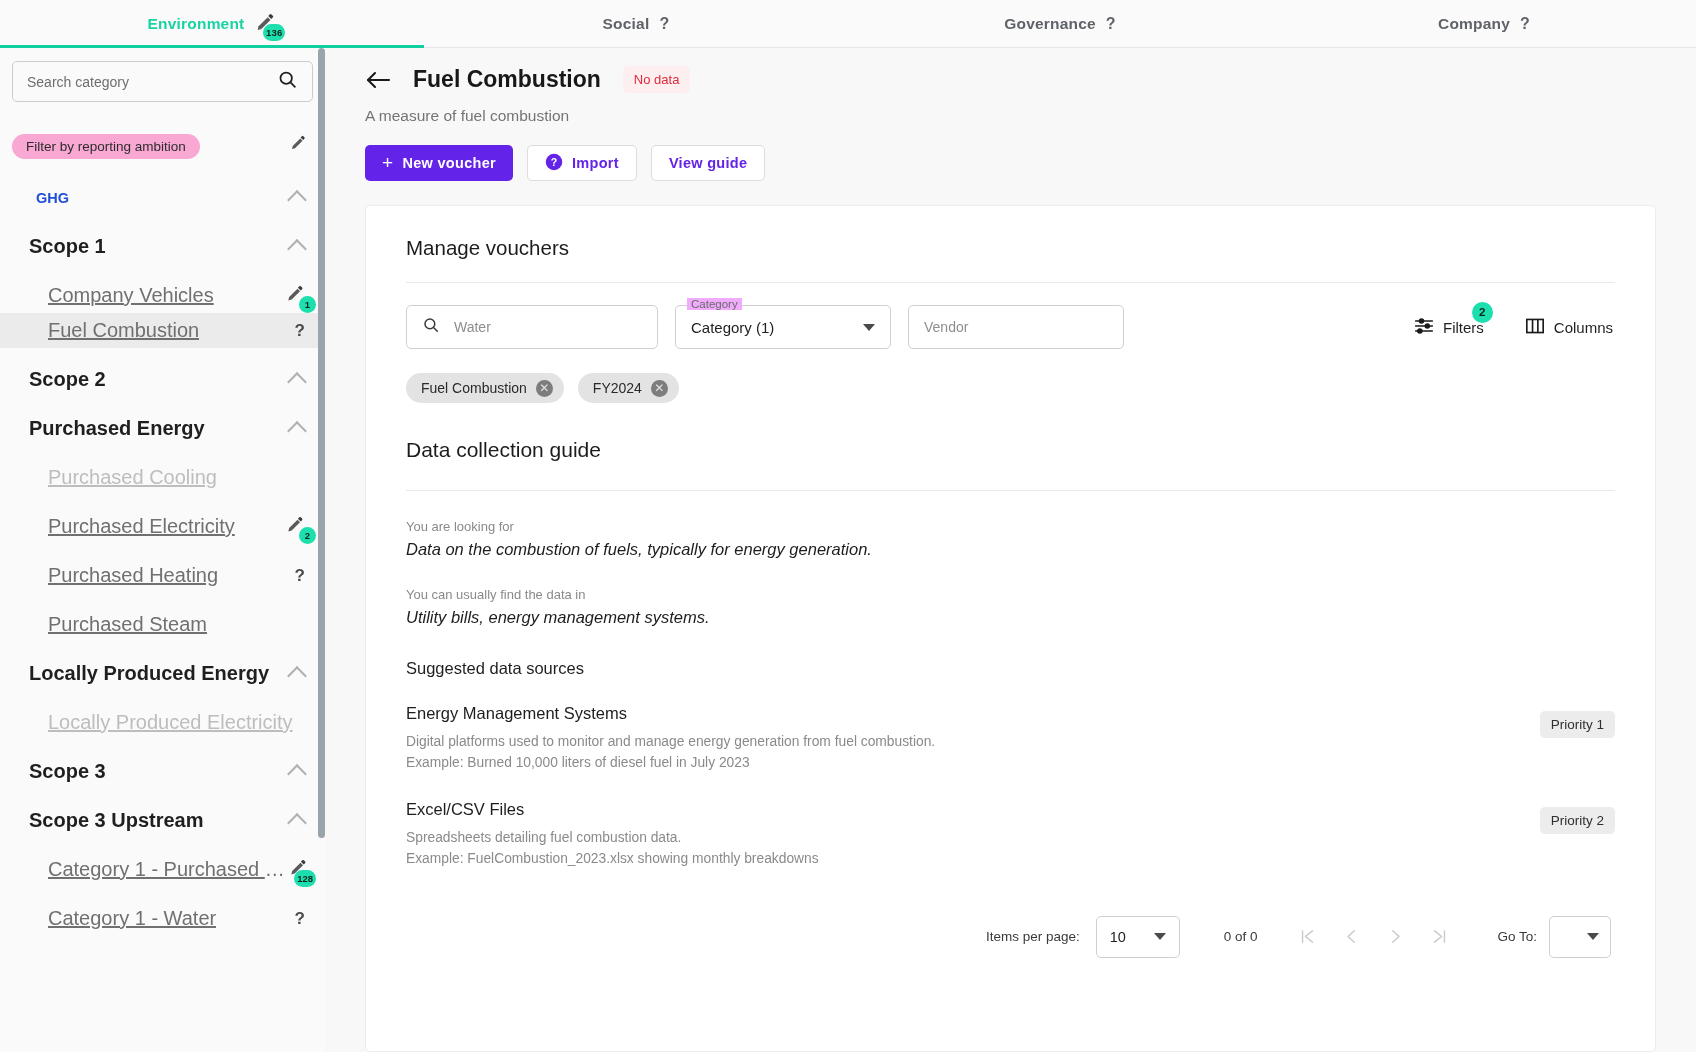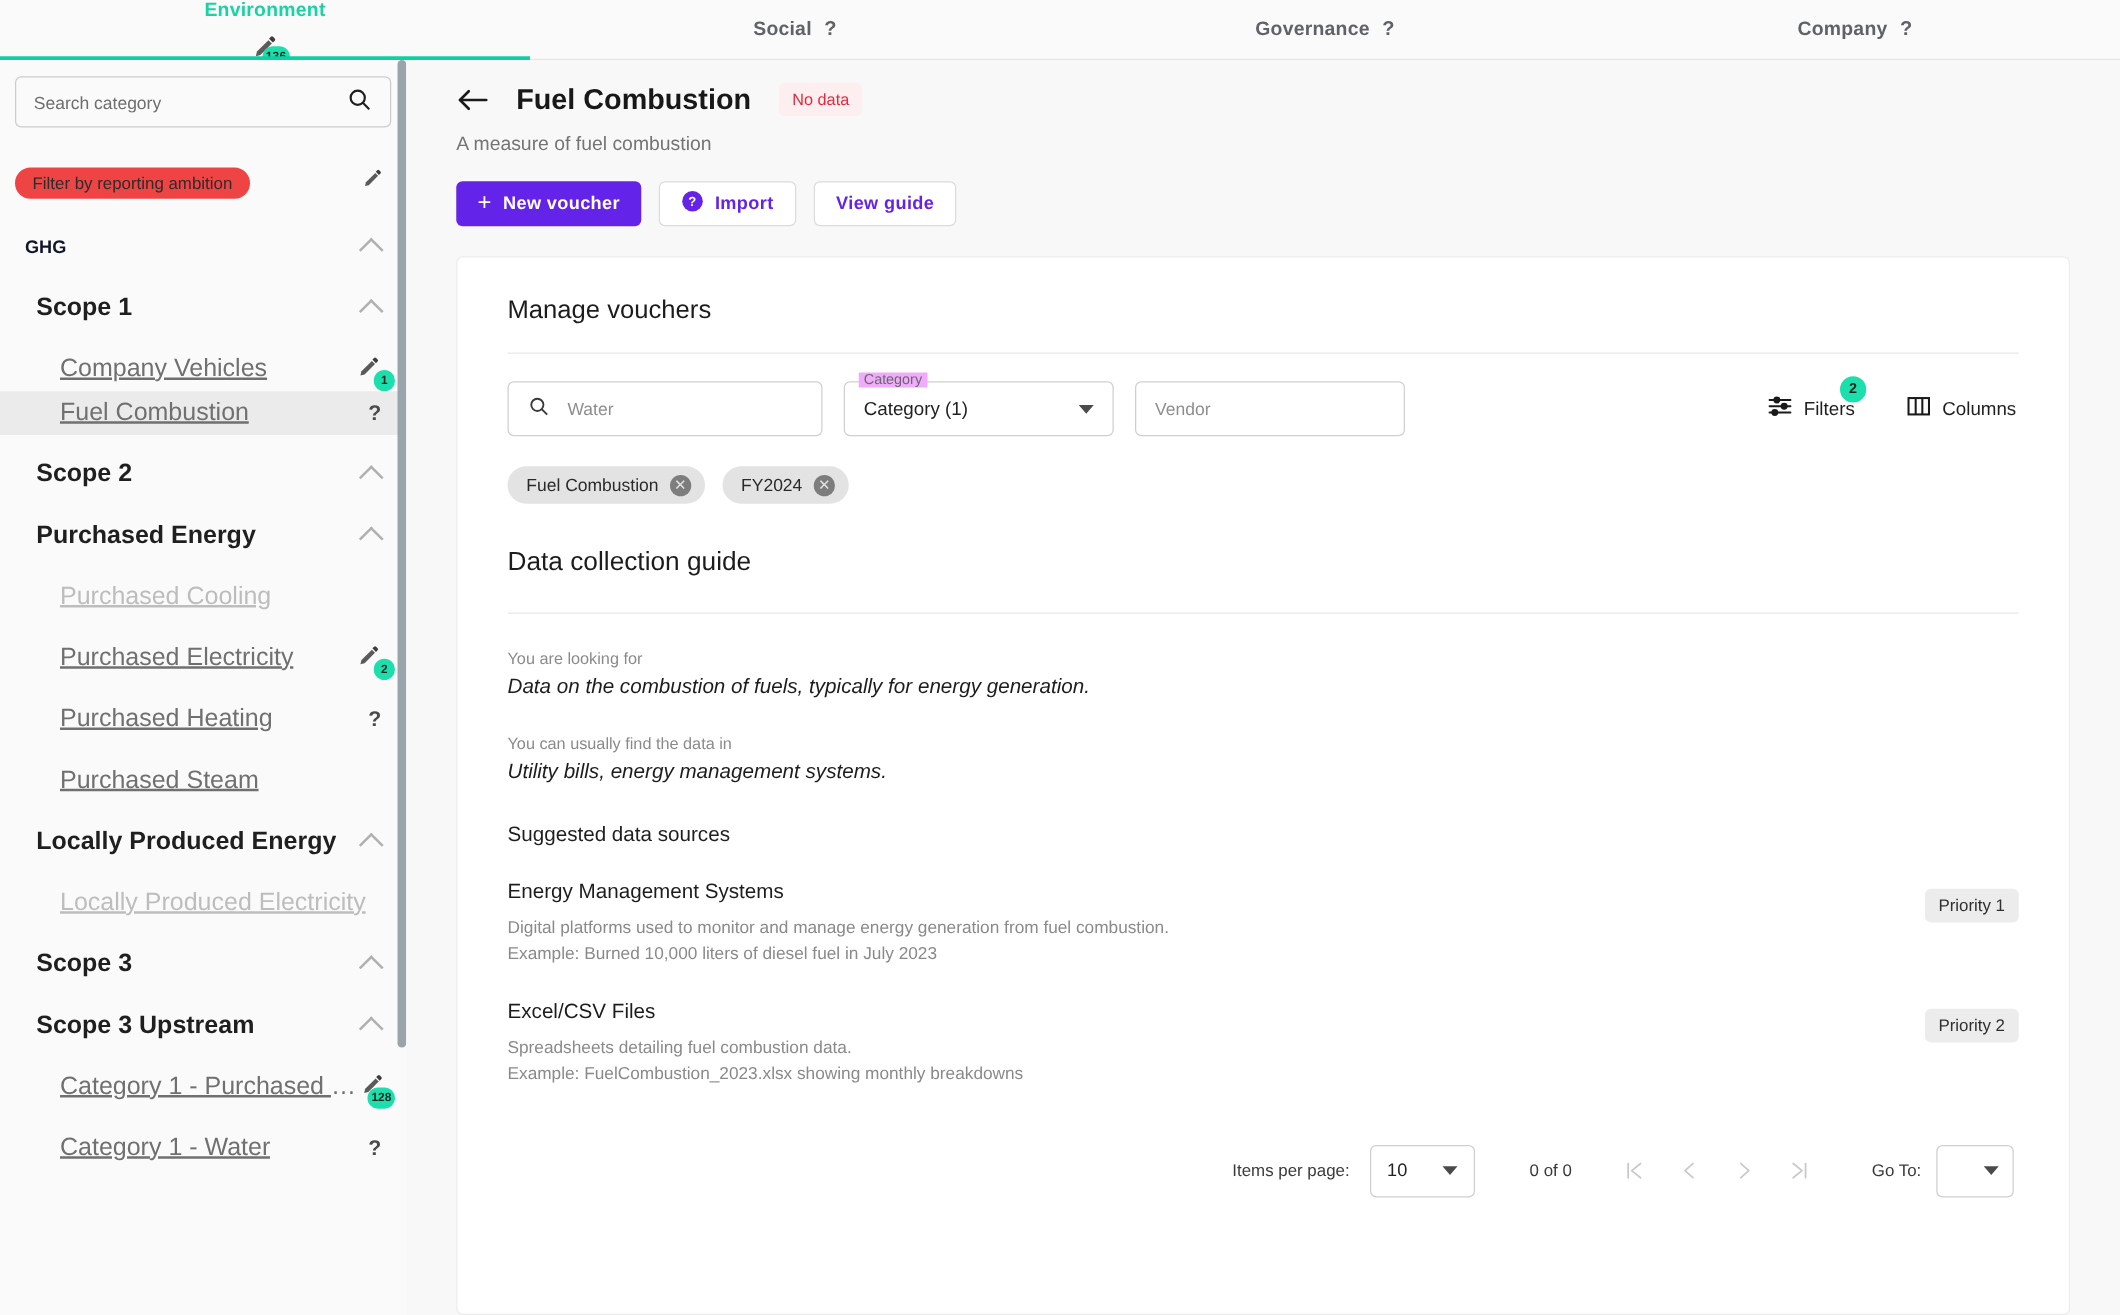--- a/index.html
+++ b/index.html
@@ -34,21 +34,21 @@
     justify-content: center;
     gap: 10px;
     font-size: 15.5px;
     font-weight: bold;
     color: #5f6368;
     letter-spacing: .2px;
     position: relative;
     cursor: pointer;
     user-select: none;
   }
-  .top-tab.active { color: #19d3a2; flex-direction: column; }
+  .top-tab.active { color: #19d3a2; }
   .top-tab.active::after {
     content: "";
     position: absolute;
     left: 0; right: 0; bottom: 0;
     height: 3px;
     background: #11cfa0;
     z-index: 2;
   }
   .tab-q { font-size: 16px; font-weight: bold; color: #5f6368; }
   .pencil-badge { position: relative; display: inline-block; width: 22px; height: 22px; }
@@ -96,39 +96,39 @@
   }
   .search-box input::placeholder { color: #6e6e6e; }
 
   .ambition-row {
     display: flex; align-items: center; justify-content: space-between;
     padding: 0 18px 0 12px;
     margin-top: 30px;
     height: 28px;
   }
   .chip-grey {
-    background: #ef4444;
+    background: #f9a8d4;
     color: #2c2c2c;
     border-radius: 14px;
     padding: 5px 14px;
     font-size: 13.5px;
     white-space: nowrap;
   }
 
   .tree { margin-top: 20px; }
   .tree-row {
     display: flex; align-items: center; justify-content: space-between;
     height: 35px;
     padding-right: 18px;
     cursor: pointer;
     position: relative;
   }
   .tree-row.sel { background: #ebebeb; }
   .tree-row .lbl { white-space: nowrap; overflow: hidden; text-overflow: ellipsis; }
-  .lvl0 .lbl { padding-left: 20px; font-size: 14.5px; font-weight: bold; color: #0f172a; }
+  .lvl0 .lbl { padding-left: 36px; font-size: 14.5px; font-weight: bold; color: #1d4ed8; }
   .lvl1 .lbl { padding-left: 29px; font-size: 20px; font-weight: bold; color: #1f1f1f; }
   .lvl2 .lbl { padding-left: 48px; font-size: 20px; color: #707070; text-decoration: underline; }
   .lvl2.muted .lbl { color: #bdbdbd; }
   .row-gap-top { margin-top: 14px; }
 
   .chev {
     width: 14px; height: 14px;
     border-left: 2px solid #b0b0b0;
     border-top: 2px solid #b0b0b0;
     transform: rotate(45deg);

